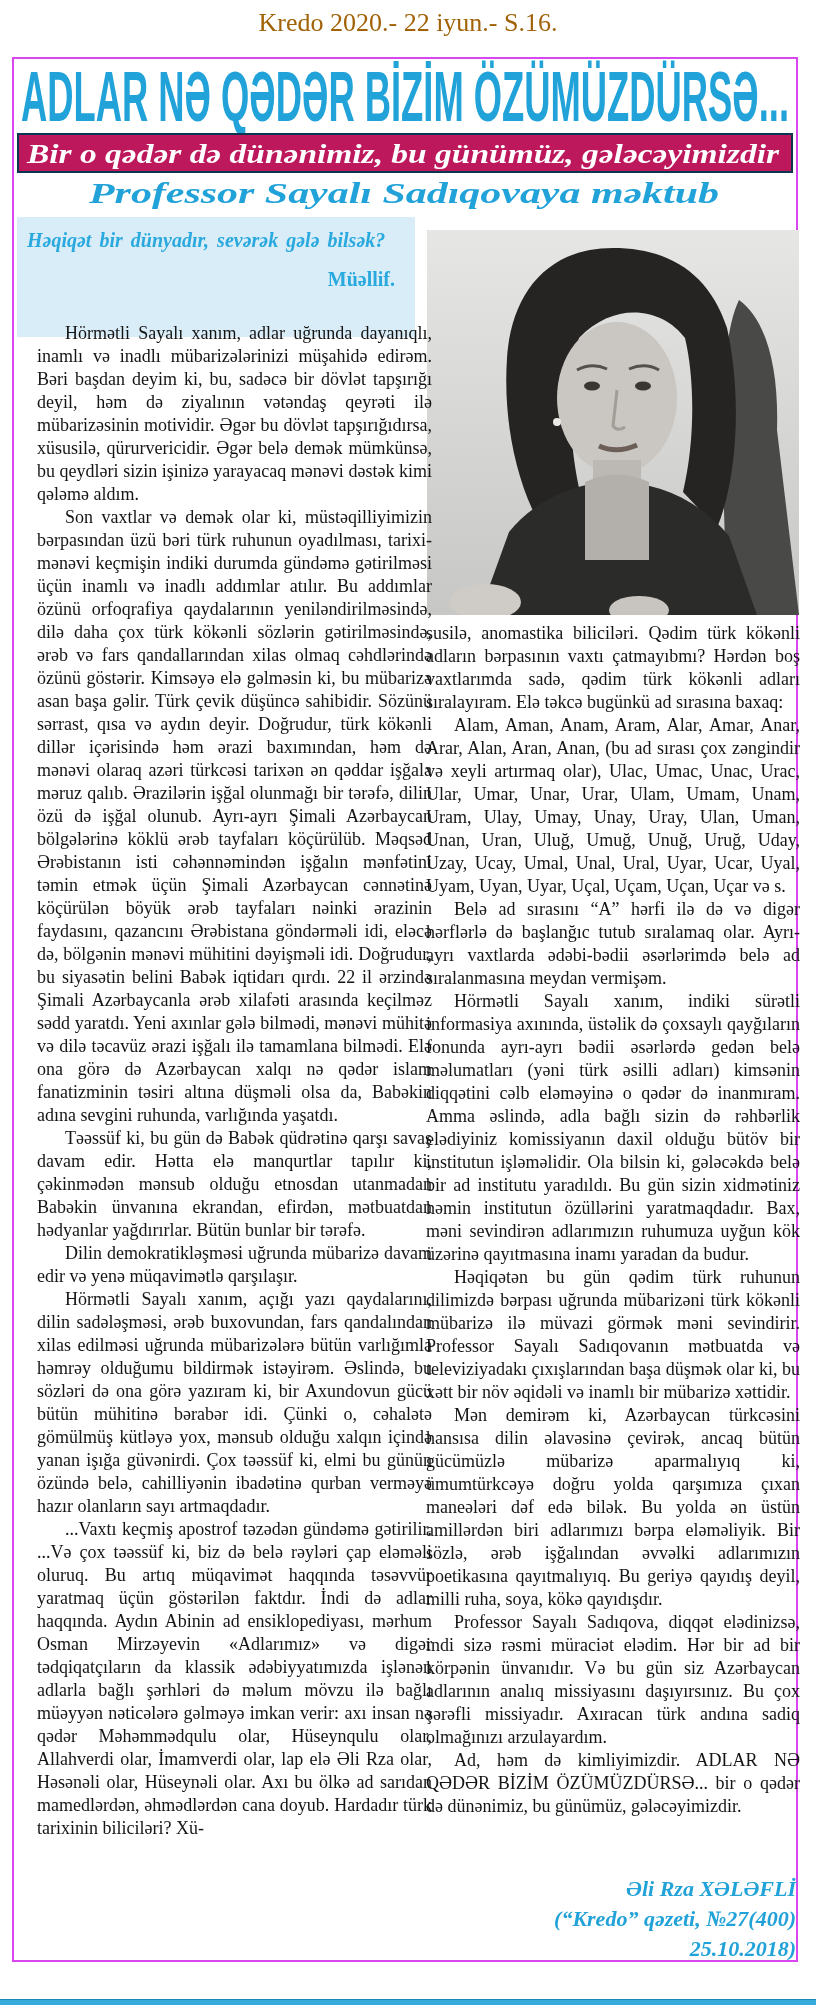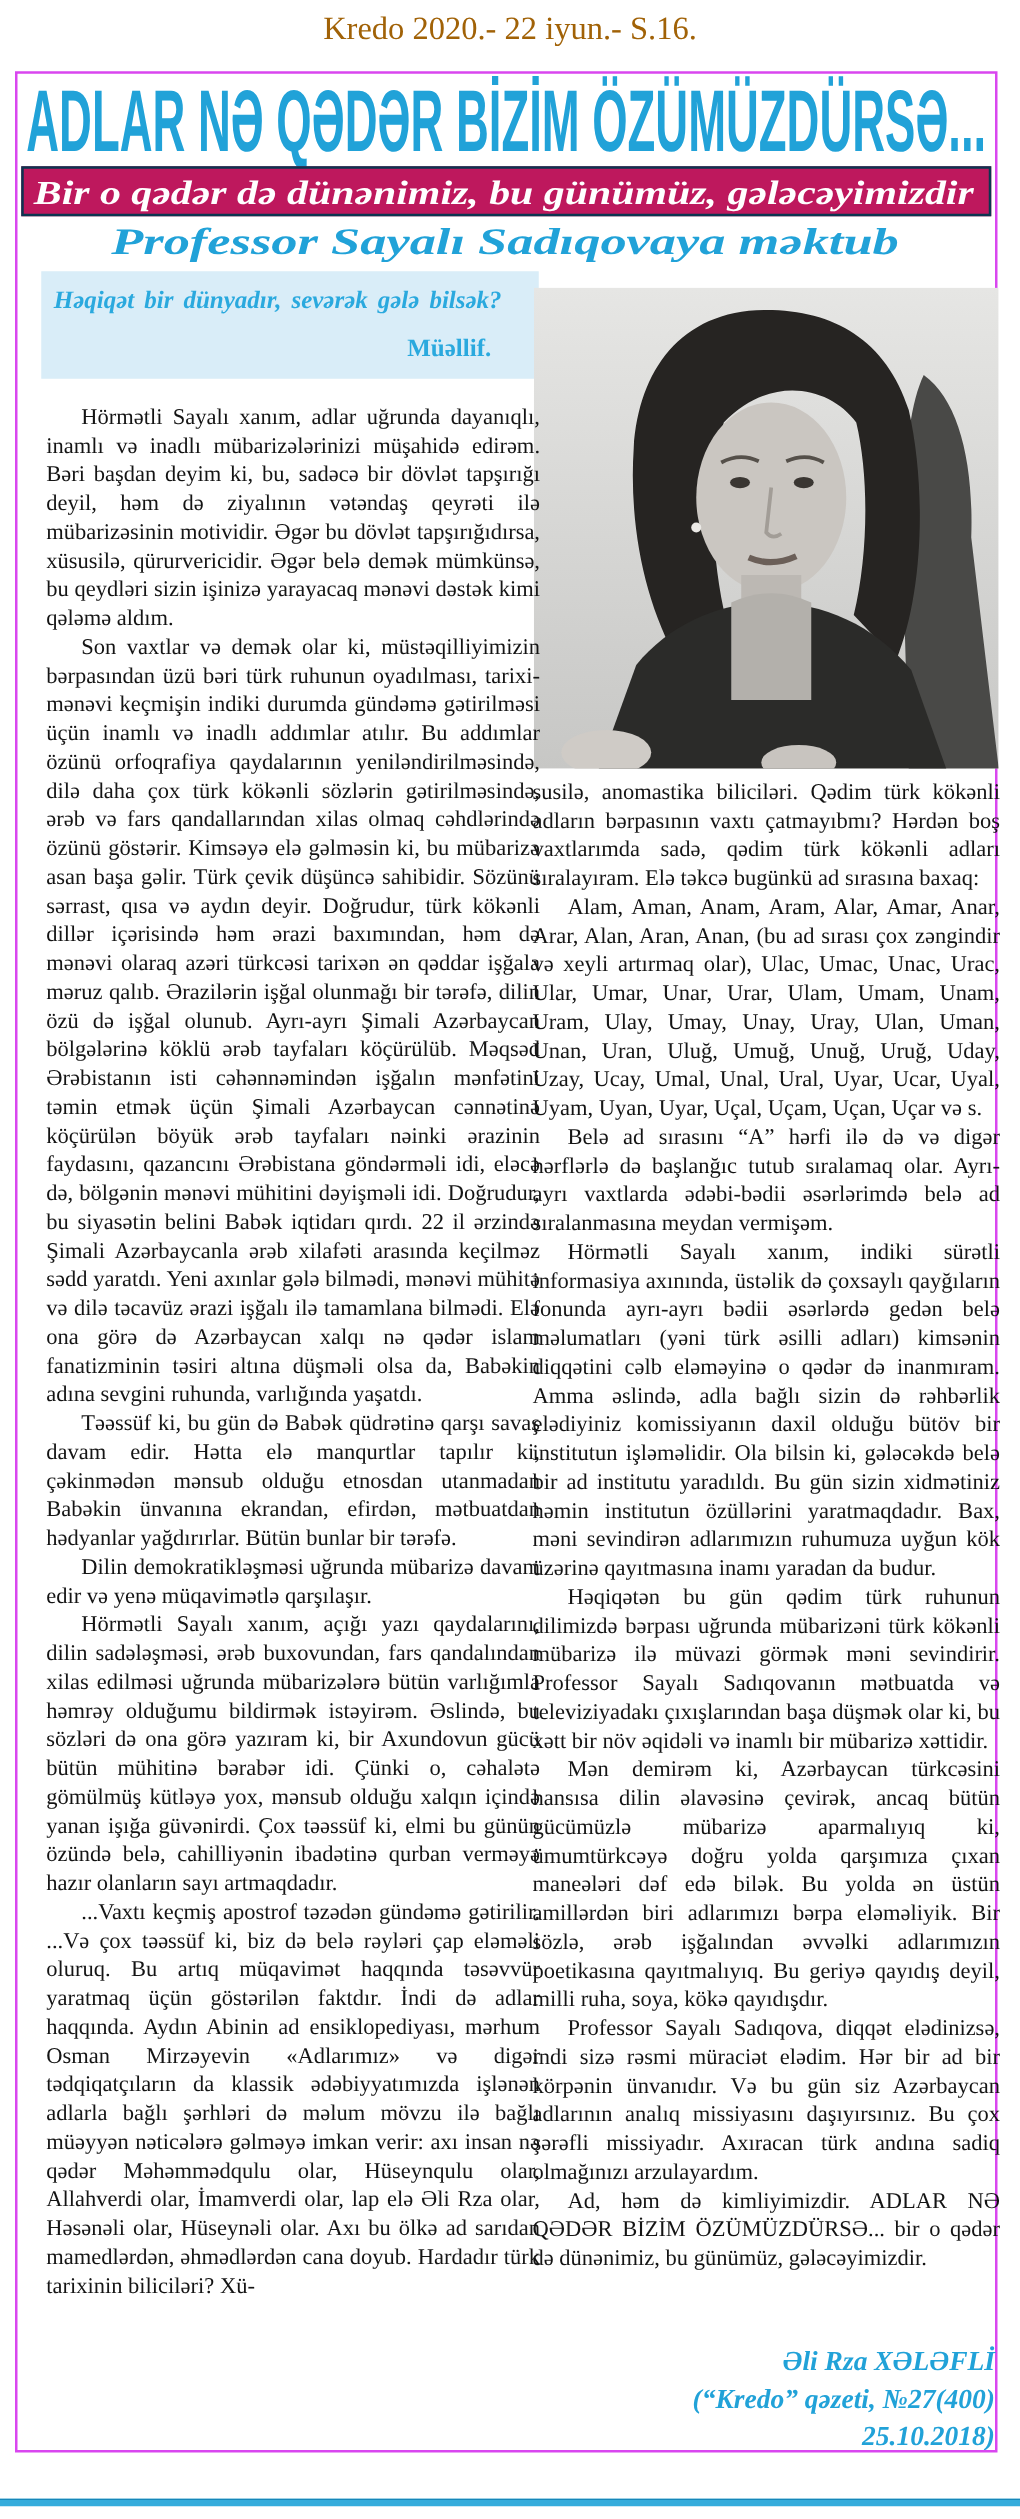--- a/index.html
+++ b/index.html
@@ -20,22 +20,22 @@
   .subtitle-bar{position:absolute;left:3px;top:74px;width:772px;height:36px;
                 background:#be185d;border:2px solid #0b3550;}
   .subtitle-bar svg{width:768px;height:36px;overflow:visible;}
   .subtitle-bar text{font-family:"Liberation Serif", serif;font-weight:bold;font-style:italic;
                      fill:#ffffff;}
 
   .letter-heading-svg{position:absolute;left:0;top:116px;width:780px;height:38px;overflow:visible;}
   .letter-heading-svg text{font-family:"Liberation Serif", serif;font-weight:bold;
                            font-style:italic;fill:#21a2d8;}
 
-  .epigraph{position:absolute;left:19px;top:158px;width:398px;height:86px;
-            background:#d9edf8;box-sizing:border-box;padding:9px 26px 0 10px;}
+  .epigraph{position:absolute;left:3px;top:158px;width:398px;height:120px;
+            background:#d9edf8;box-sizing:border-box;padding:9px 8px 0 10px;}
   .epigraph .ep-line{font:bold italic 20px "Liberation Serif", serif;color:#2aa9de;
                      line-height:29px;word-spacing:3px;white-space:nowrap;}
   .epigraph .ep-attr{font:bold 20px "Liberation Serif", serif;color:#2aa9de;
                      text-align:right;padding-right:12px;margin-top:13px;}
 
   .photo{position:absolute;left:413px;top:171px;width:372px;height:385px;overflow:hidden;}
 
   .column{position:absolute;overflow:hidden;}
   .column p{margin:0;text-indent:28px;text-align:justify;
             font:18px/23px "Liberation Serif", serif;color:#141414;}

